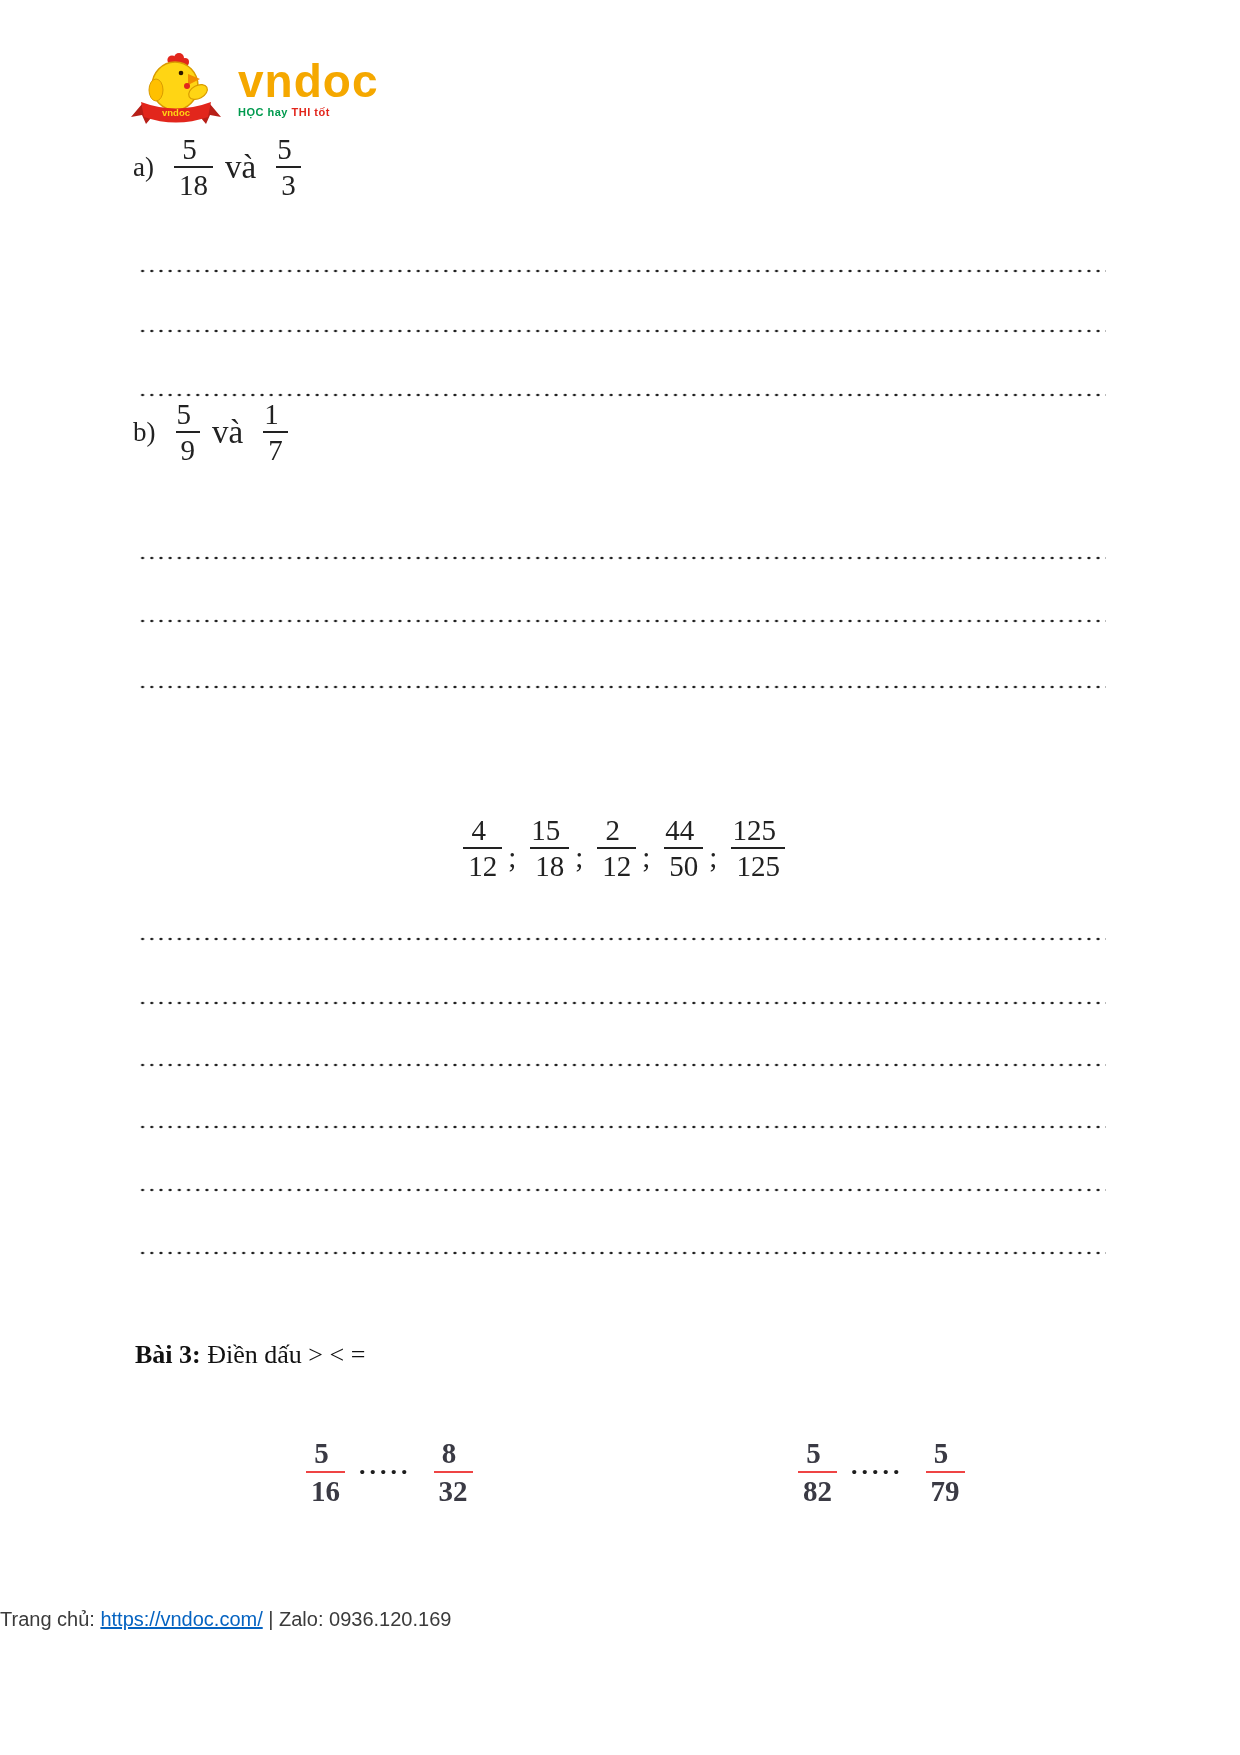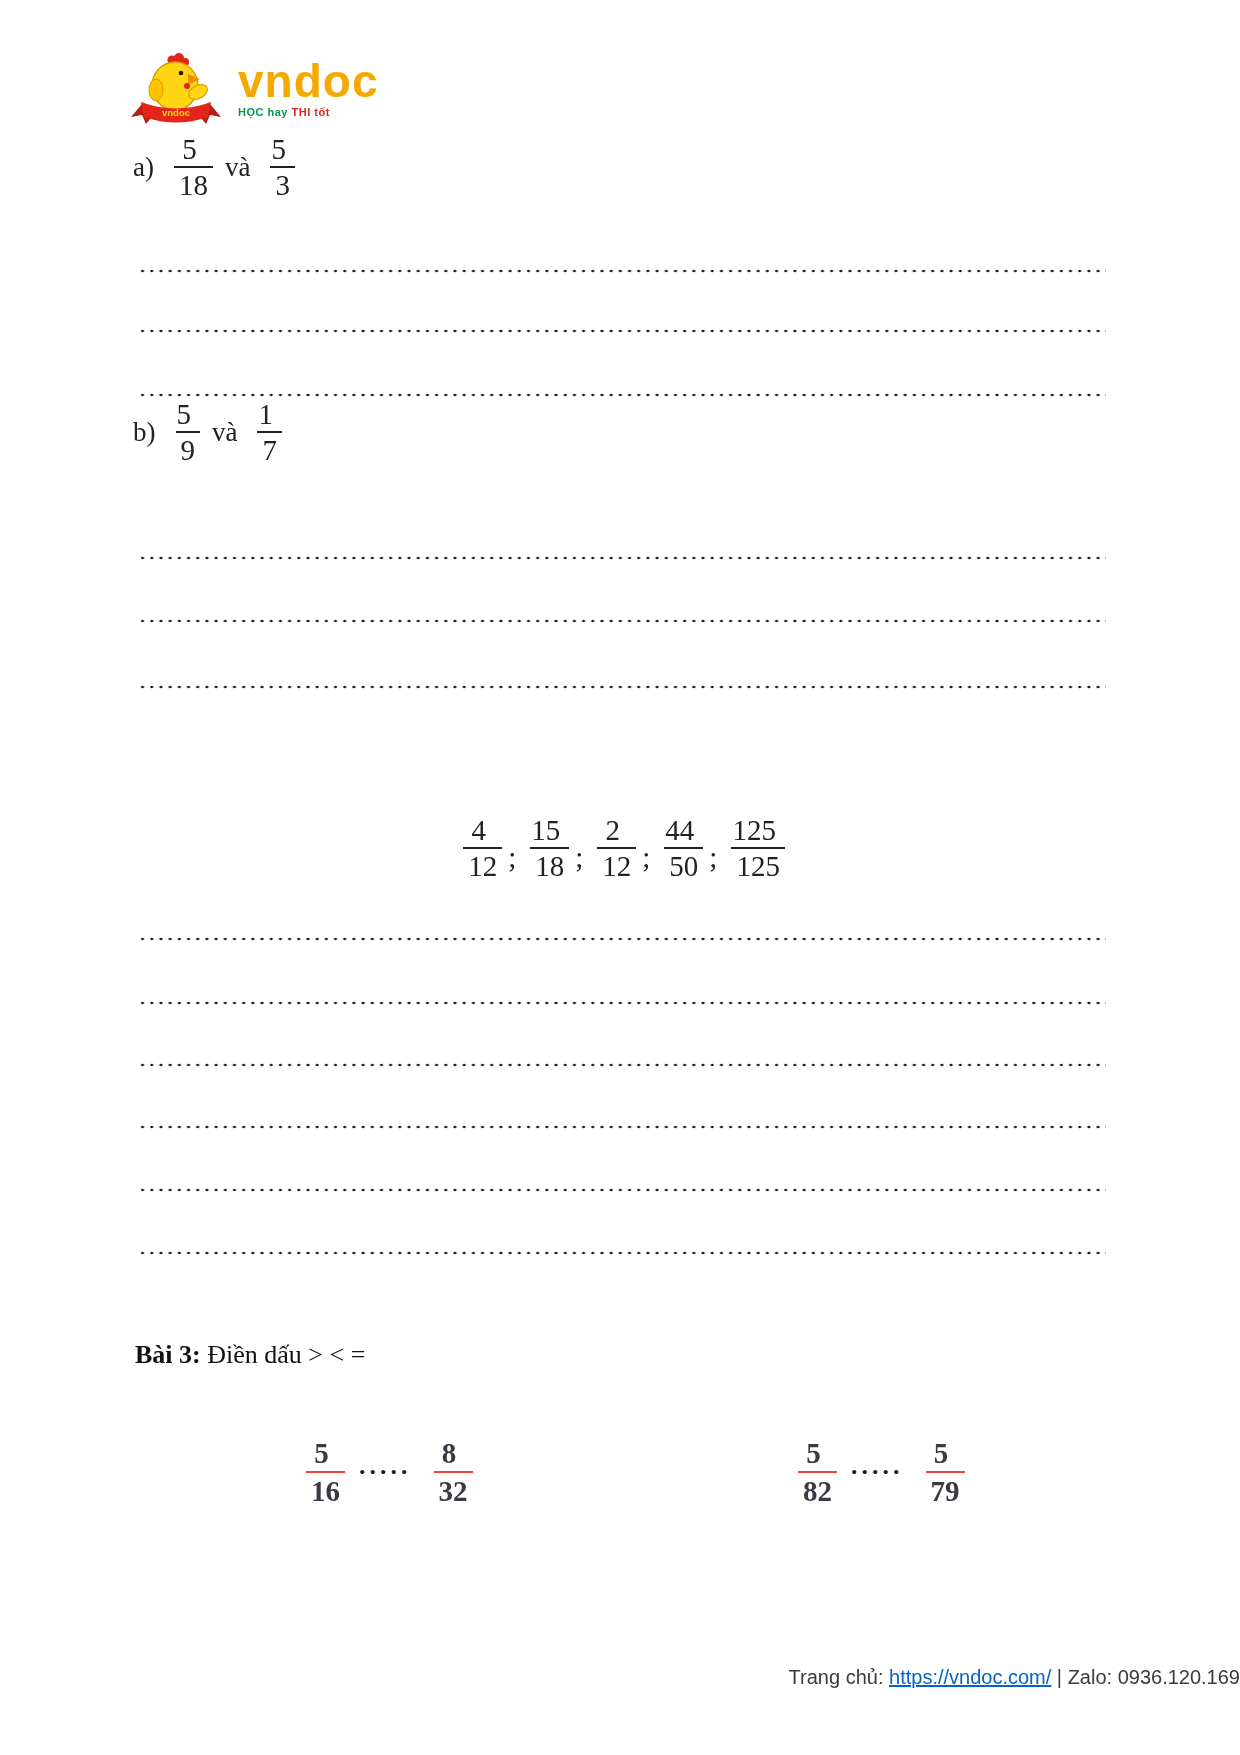--- a/index.html
+++ b/index.html
@@ -27,21 +27,21 @@
   }
   .tl-green{color:#009A4E;}
   .tl-red{color:#E2261C;}
 
   
   .fracline{position:absolute;display:flex;align-items:center;gap:12px;font-size:27px;color:#222;}
   .frac{display:inline-flex;flex-direction:column;text-align:center;line-height:1.12;font-size:29px;}
   .frac .num{padding:0 5px 1px;}
   .frac .den{border-top:2px solid currentColor;padding:1px 5px 0;margin-left:8px;}
   .q-label{font-size:27px;}
-  .connector{font-size:27px;}
+  .connector{font-size:33px;}
 
   
   .dotline{
     position:absolute;left:138px;width:968px;height:6px;
     background-image:radial-gradient(circle,#1d1d1d 1.35px,transparent 1.6px);
     background-size:9.2px 6px;background-repeat:repeat-x;background-position:0 50%;
   }
 
   
   .sec-title{position:absolute;left:135px;font-size:26px;color:#111;}
@@ -62,21 +62,21 @@
   }
   .cmp .frac{font-size:29px;font-weight:bold;line-height:1.18;}
   .cmp .frac .den{border-top:2px solid #ef4444;}
   .cmp-dots{
     font-size:26px;font-weight:bold;letter-spacing:4px;color:#1d1d1d;
     transform:translateY(-6px);
   }
 
   
   .footer{
-    position:absolute;top:1666px;left:0;width:1240px;text-align:right;
+    position:absolute;top:1608px;left:0;width:1240px;text-align:left;
     font-family:"Liberation Sans", sans-serif;font-size:20px;color:#3b3b3b;
   }
   .footer a{color:#0563C1;text-decoration:underline;}
 </style>
 </head>
 <body>
 
 <div class="page">
 
   <header class="logo">

